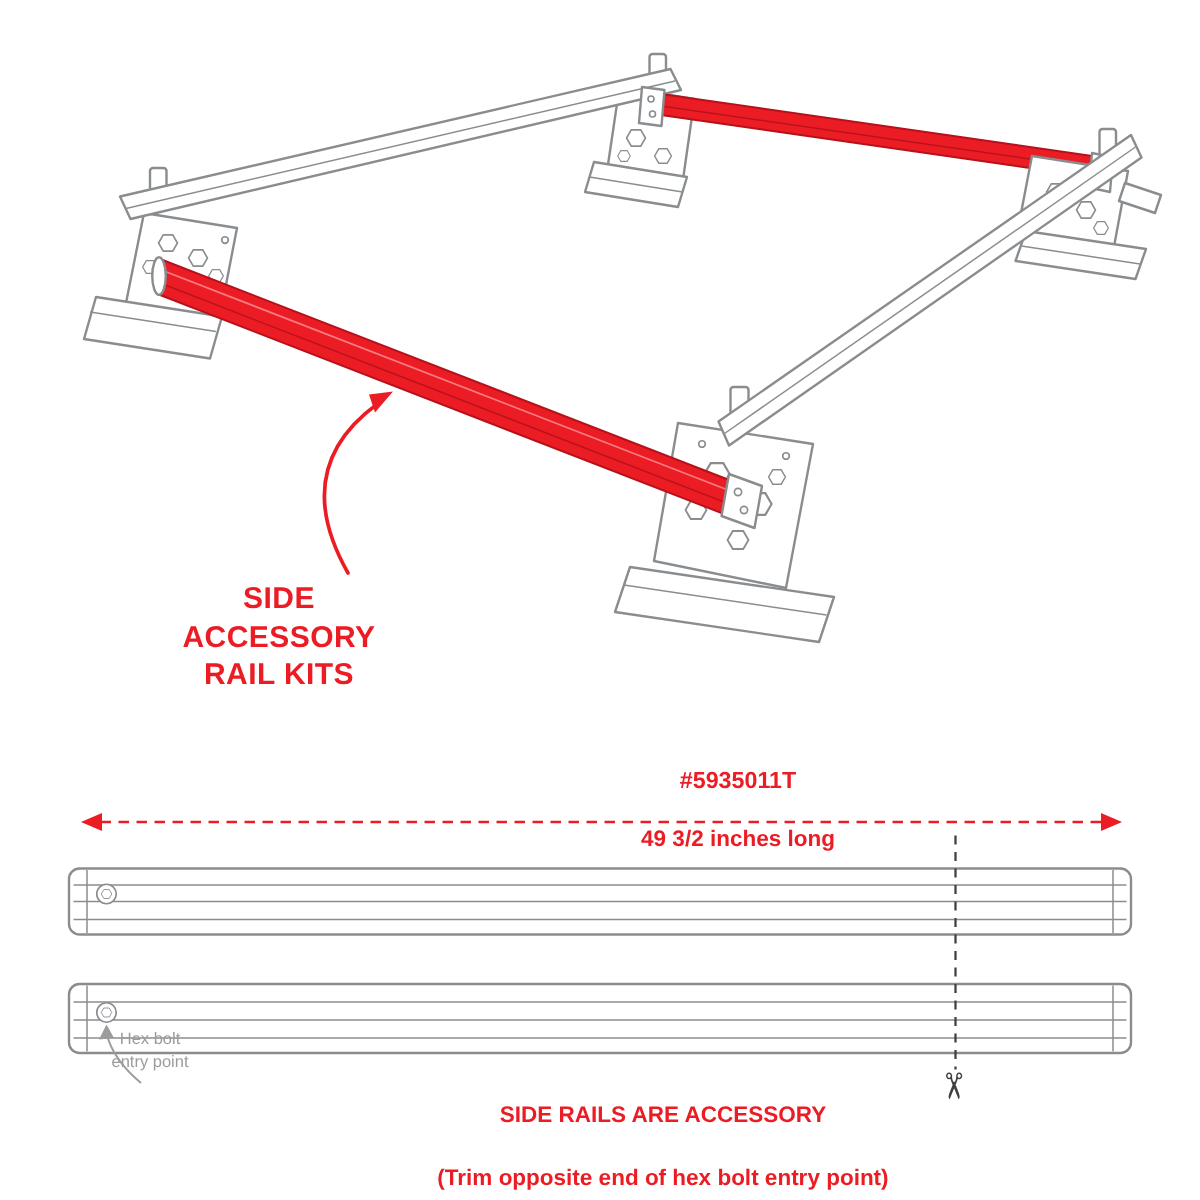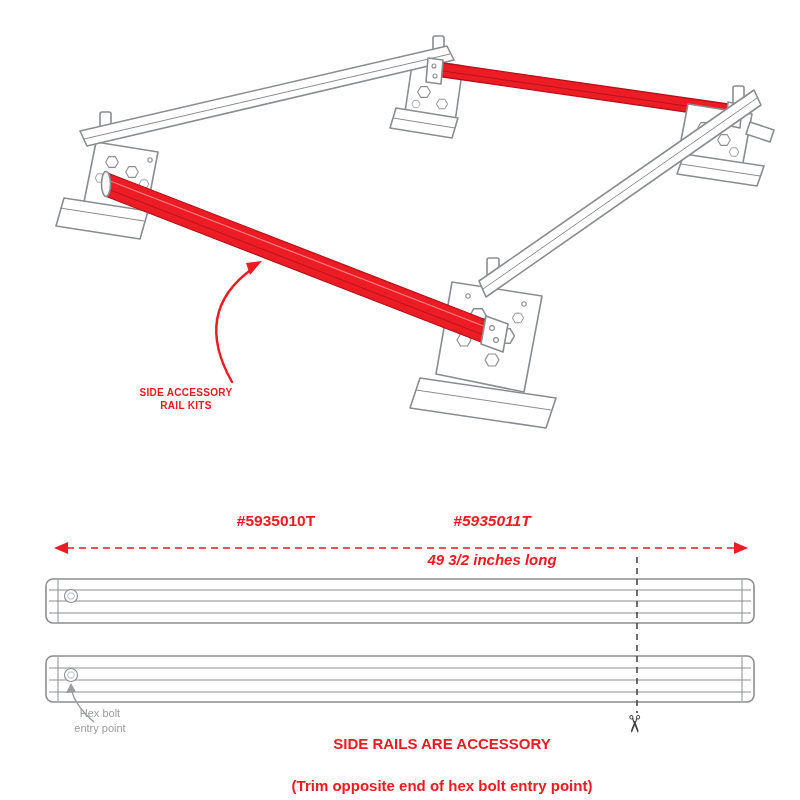--- a/index.html
+++ b/index.html
@@ -27,29 +27,29 @@
   .red-dash { stroke: var(--accent-red, #ec1c24); stroke-width: 1.7; stroke-dasharray: 7 5; fill: none; }
   .cut-dash { stroke: var(--cut-gray, #454545); stroke-width: 1.5; stroke-dasharray: 6 5; fill: none; }
   .gray-arrow { fill: none; stroke: var(--label-gray, #9a9c9e); stroke-width: 1.3; }
   .gray-fill  { fill: var(--label-gray, #9a9c9e); stroke: none; }
 
   
   .label { position: absolute; white-space: pre-line; }
   .red-text { color: var(--accent-red, #ec1c24); font-weight: bold; }
   .callout-label {
     left: 108px; top: 387px; width: 156px;
-    text-align: center; font-size: 10px; line-height: 1.28; letter-spacing: .3px;
+    text-align: center; font-size: 20px; line-height: 1.28; letter-spacing: .3px;
   }
   .part-block { text-align: center; width: 200px; top: 492px; }
   .part-block .num { font-size: 15.5px; line-height: 22px; }
   .part-block .len { font-size: 15px; line-height: 20px; }
   .part-short { left: 176px; }
-  .part-long  { left: 392px; font-style: italic; }
+  .part-long  { left: 392px; }
   .hex-note {
-    left: 46px; top: 706px; width: 108px;
+    left: 46px; top: 686px; width: 108px;
     color: var(--label-gray, #9a9c9e);
     font-size: 11px; line-height: 1.35; text-align: center;
   }
   .trim-note { left: 240px; top: 716px; width: 404px; text-align: center; }
   .trim-note .t1 { font-size: 15px; line-height: 20px; }
   .trim-note .t2 { font-size: 15px; line-height: 18px; margin-top: 5px; }
   .scissors {
     position: absolute; left: 624px; top: 712px;
     font-size: 24px; color: var(--cut-gray, #333333);
     display: inline-block; transform: rotate(90deg);
@@ -196,21 +196,20 @@
     <g>
       <path class="gray-arrow" d="M 94 722 C 82 712 74 701 71 689"></path>
       <polygon class="gray-fill" points="71,683 66,693 76,692"></polygon>
     </g>
   </svg>
 
   <div class="label red-text callout-label">SIDE ACCESSORY
 RAIL KITS</div>
 
   <div class="label part-block part-short">
-    <div class="red-text num">#5935010T</div>
   </div>
 
   <div class="label part-block part-long">
     <div class="red-text num">#5935011T</div>
     <div class="red-text len">49 3/2 inches long</div>
   </div>
 
   <div class="label hex-note">Hex bolt
 entry point</div>
 

